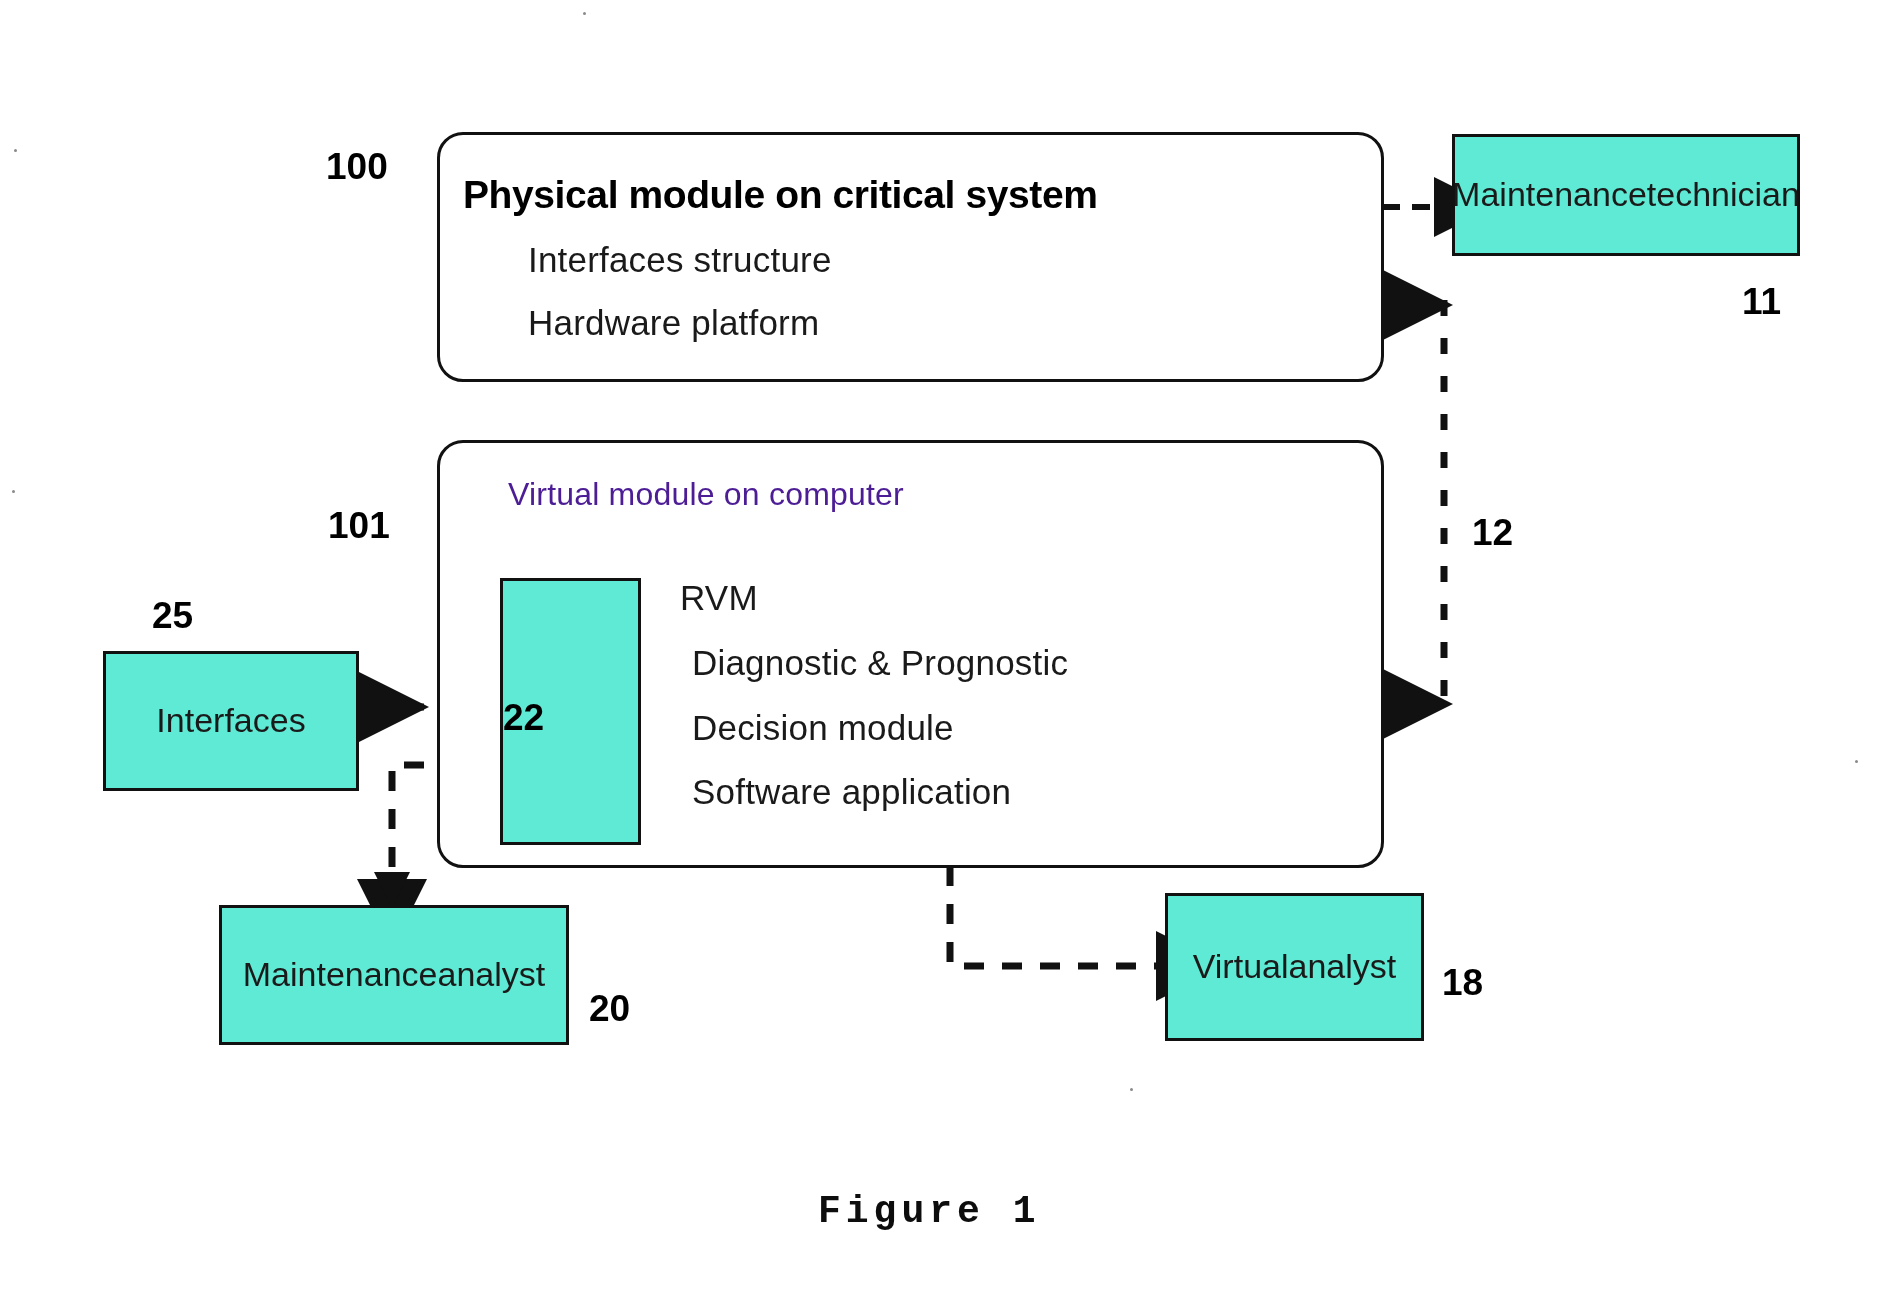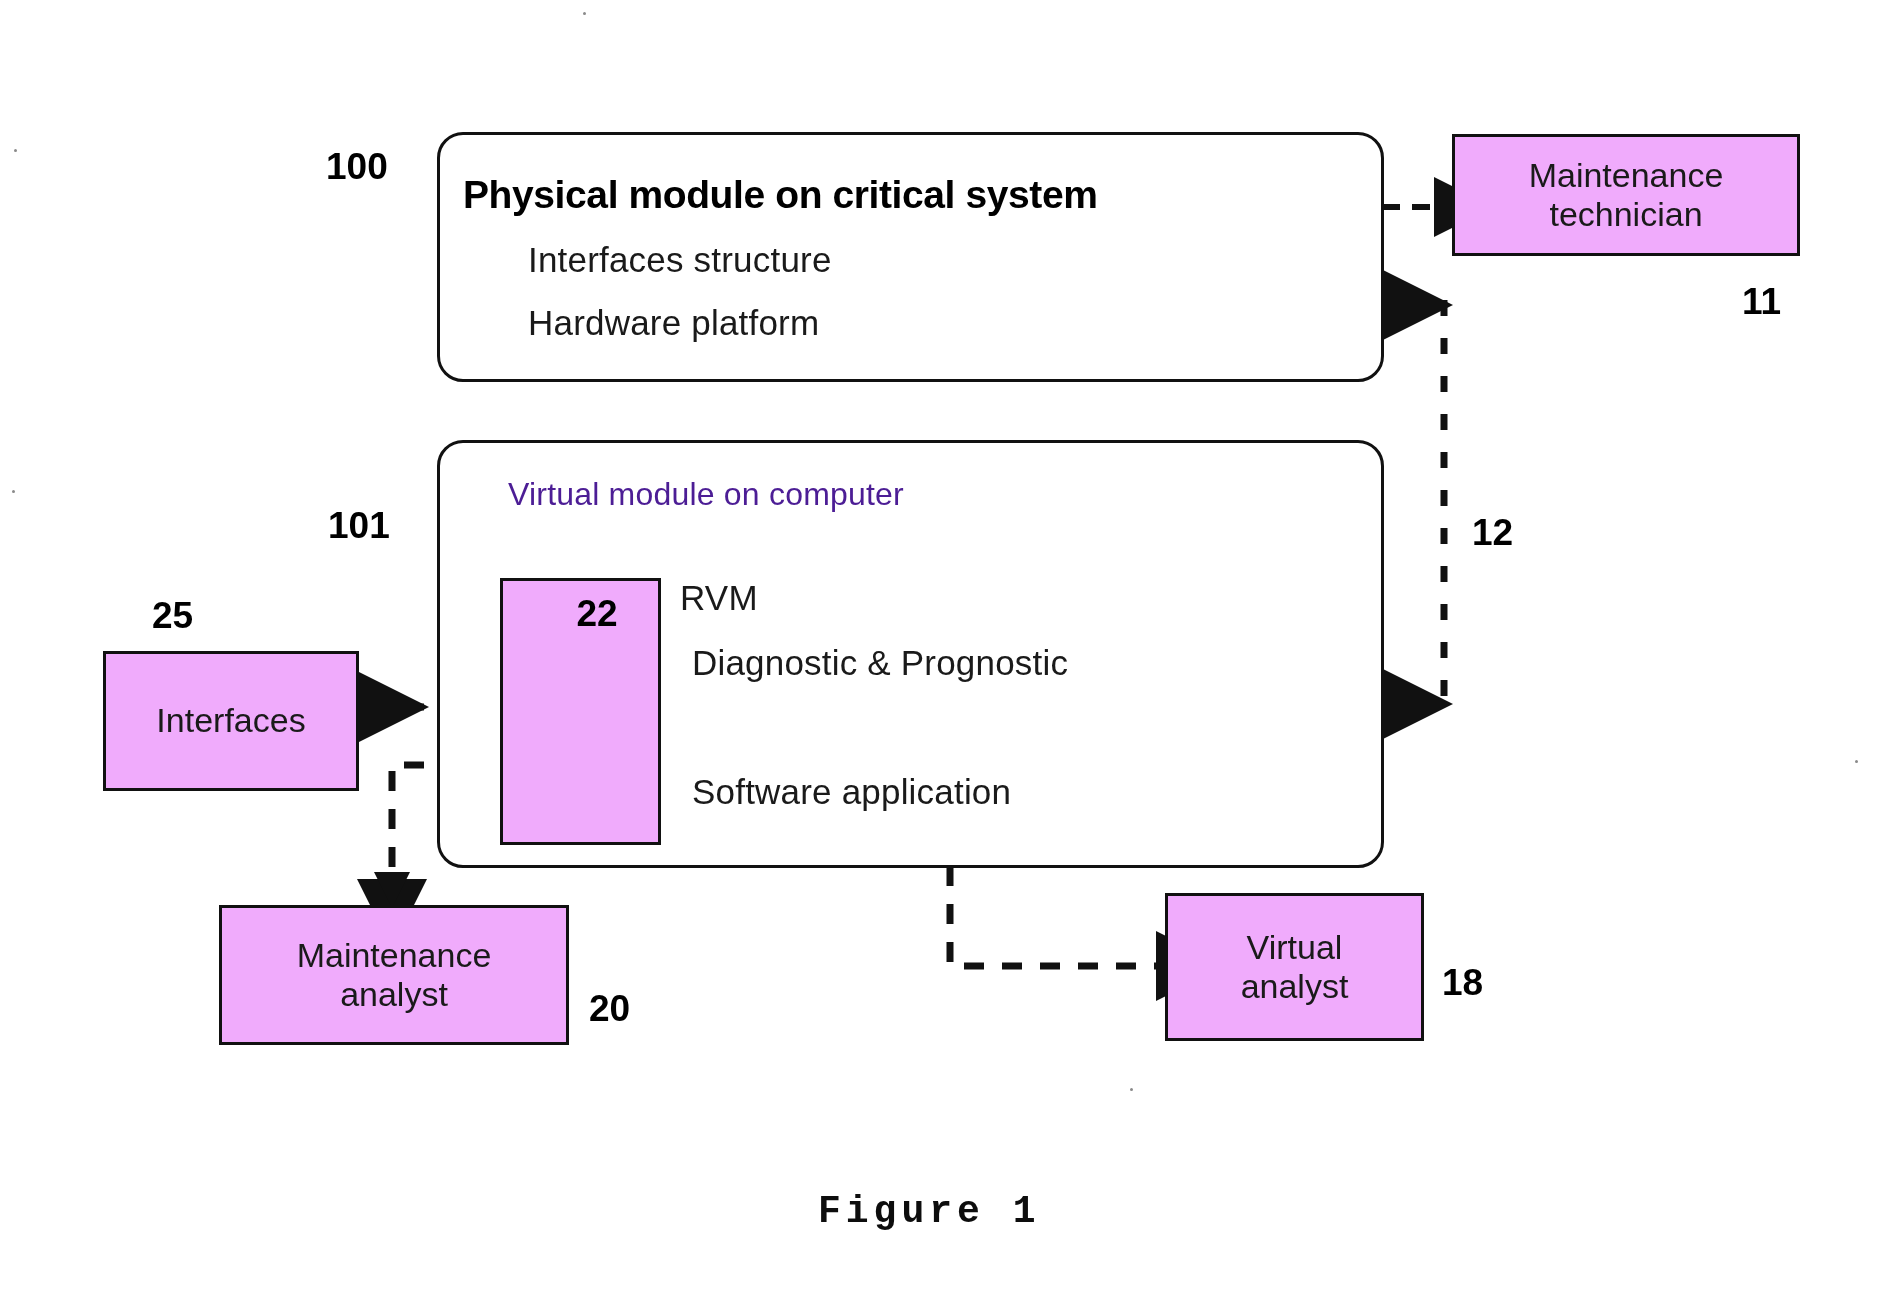--- a/index.html
+++ b/index.html
@@ -23,24 +23,24 @@
     position: absolute;
     border: 3px solid #111111;
     border-radius: 26px;
     background: #ffffff;
     box-sizing: border-box;
   }
   
   .rect-box {
     position: absolute;
     border: 3px solid #111111;
-    background: #f0abfc;
+    background: #5eead4;
     box-sizing: border-box;
     display: flex;
-    flex-direction: column;
+    flex-direction: row;
     align-items: center;
     justify-content: center;
     text-align: center;
   }
   
   .title-bold {
     position: absolute;
     font-weight: bold;
     font-size: 39px;
     letter-spacing: -0.4px;
@@ -166,28 +166,29 @@
   <div class="ref-num" style="left:1742px; top:281px;">11</div>
 
   <div class="ref-num" style="left:1472px; top:512px;">12</div>
 
   <div class="round-box" style="left:437px; top:440px; width:947px; height:428px;"></div>
 
   <div class="ref-num" style="left:328px; top:505px;">101</div>
 
   <div class="title-plain" style="left:508px; top:476px;">Virtual module on computer</div>
 
-  <div class="rect-box" style="left:500px; top:578px; width:161px; height:267px; justify-content:flex-start;padding-left:33px;">
+  <div class="rect-box" style="left:500px; top:578px; width:141px; height:267px; justify-content:flex-start;">
     <div class="ref-num" style="position:static; margin-top:12px;">22</div>
   </div>
 
   <div class="list-line" style="left:680px; top:578px;">RVM</div>
 
   <div class="list-line" style="left:692px; top:643px;">Diagnostic &amp; Prognostic</div>
 
+  <div class="list-line" style="left:692px; top:708px;">Decision module</div>
 
   <div class="list-line" style="left:692px; top:772px;">Software application</div>
 
   <div class="ref-num" style="left:152px; top:595px;">25</div>
 
   <div class="rect-box" style="left:103px; top:651px; width:256px; height:140px;">
     <div class="box-label">Interfaces</div>
   </div>
 
   <div class="rect-box" style="left:219px; top:905px; width:350px; height:140px;">

